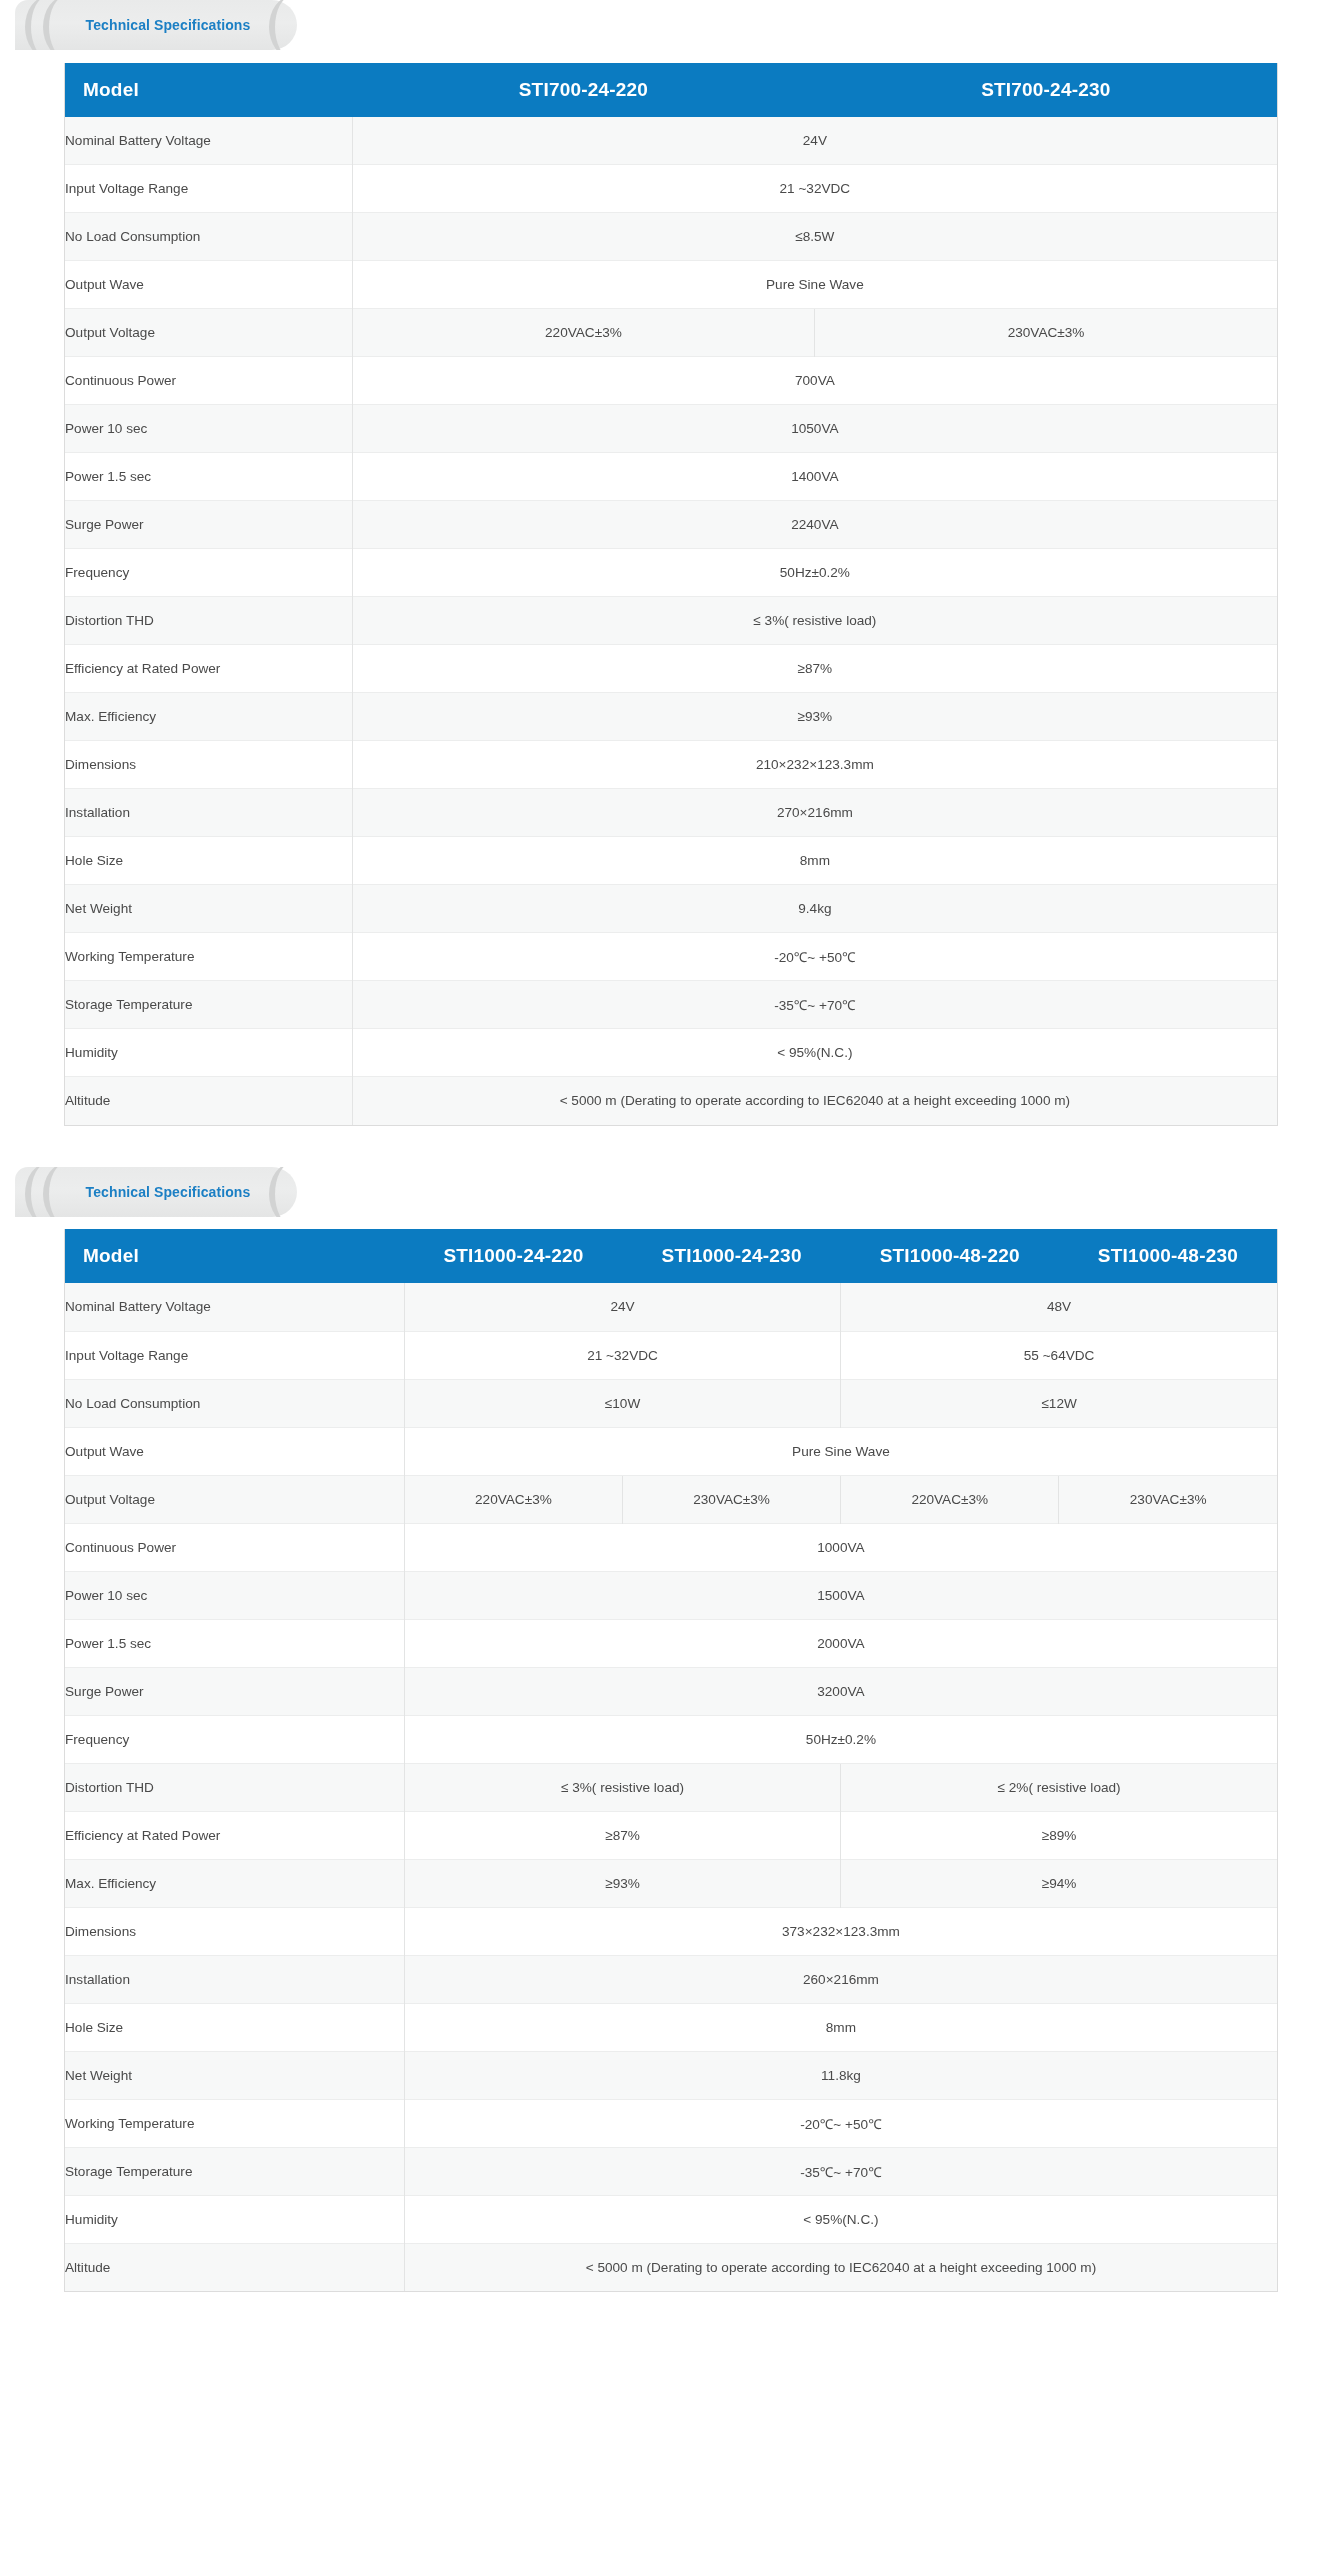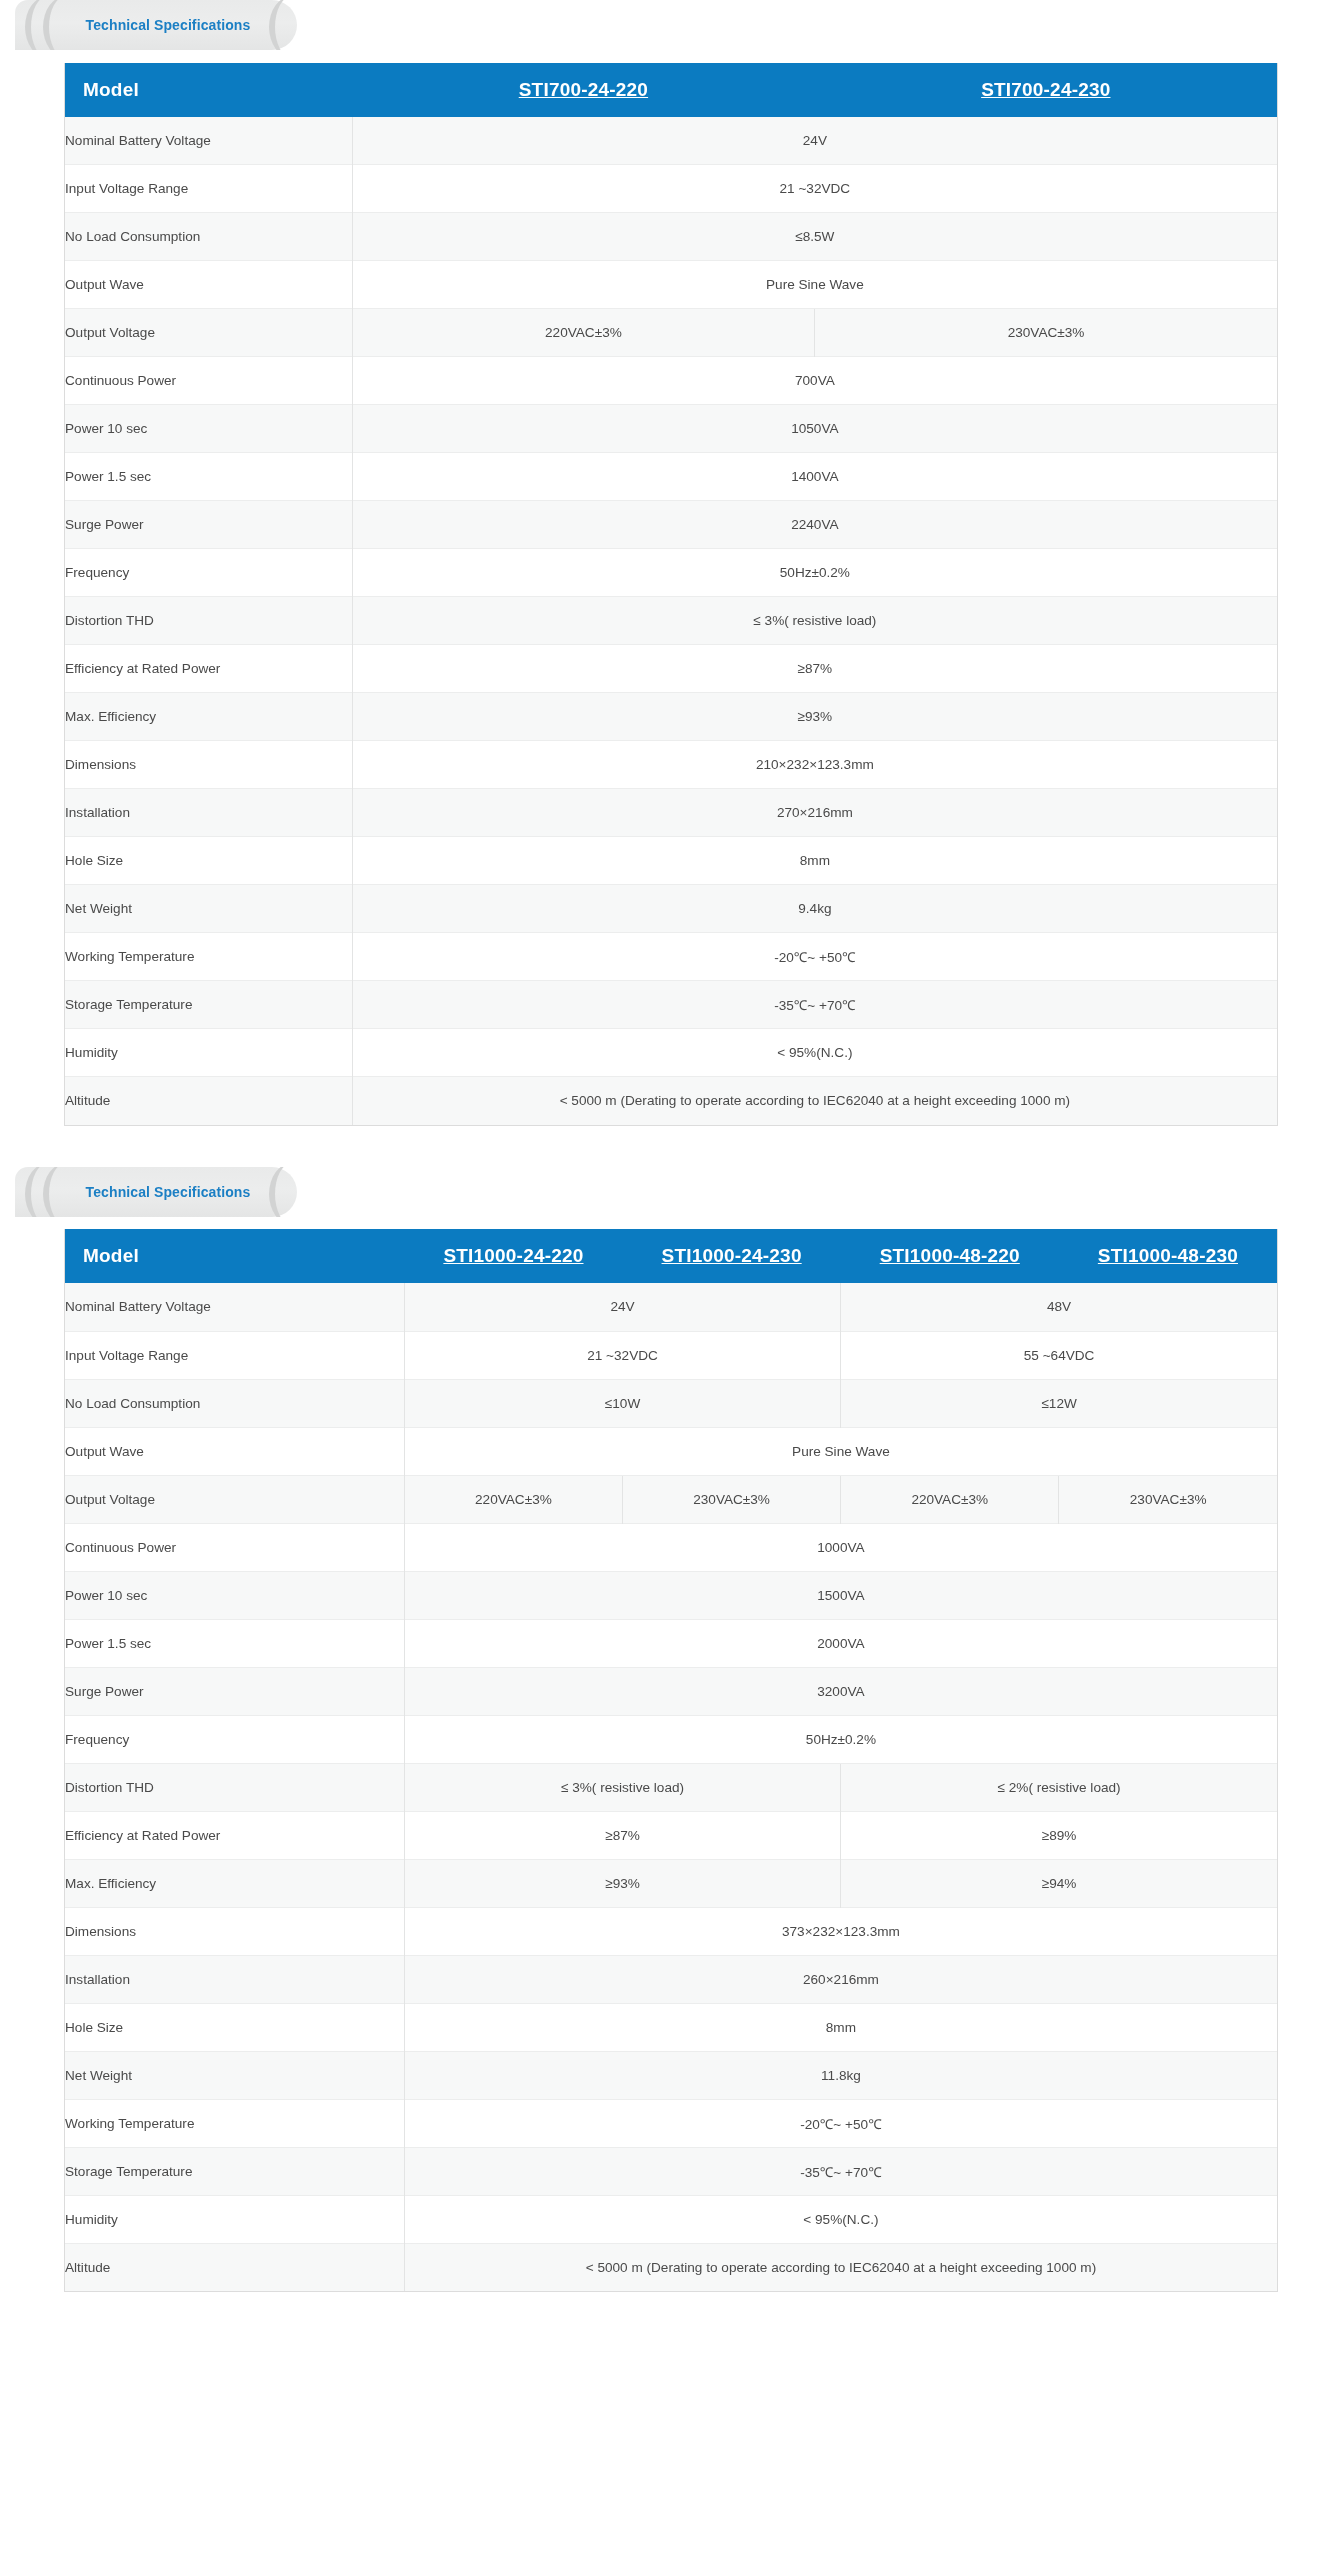--- a/index.html
+++ b/index.html
@@ -85,21 +85,21 @@
     font-size: 19px;
     font-weight: bold;
     height: 54px;
     vertical-align: middle;
     letter-spacing: 0.2px;
   }
   thead.spec-head th.model-label {
     text-align: left;
     padding-left: 18px;
   }
-  thead.spec-head th.model-name { text-align: center; text-decoration: underline; }
+  thead.spec-head th.model-name { text-align: center; }
 
   tbody.spec-body tr { height: 48px; }
   tbody.spec-body tr:nth-child(odd) td { background: #f7f8f8; }
   tbody.spec-body tr:nth-child(even) td { background: #ffffff; }
   tbody.spec-body td {
     font-size: 13.6px;
     color: #4a4a4a;
     vertical-align: middle;
     border-top: 0.7px solid #eceded;
   }

